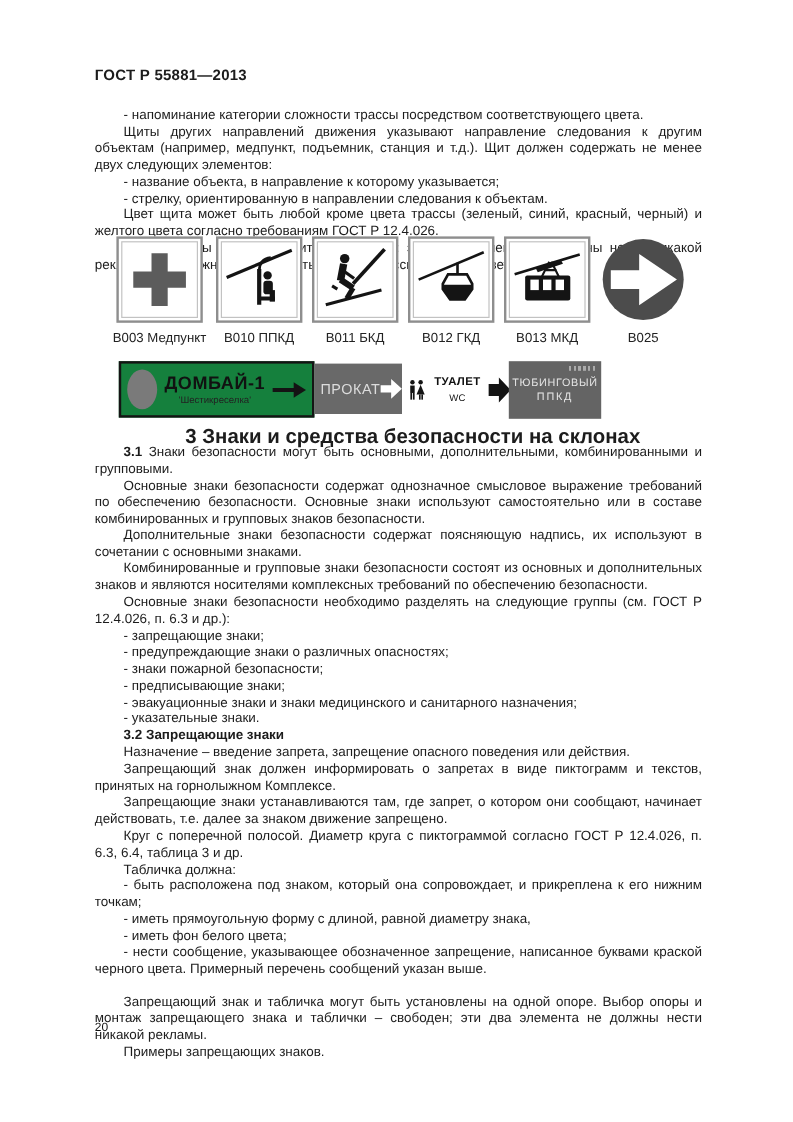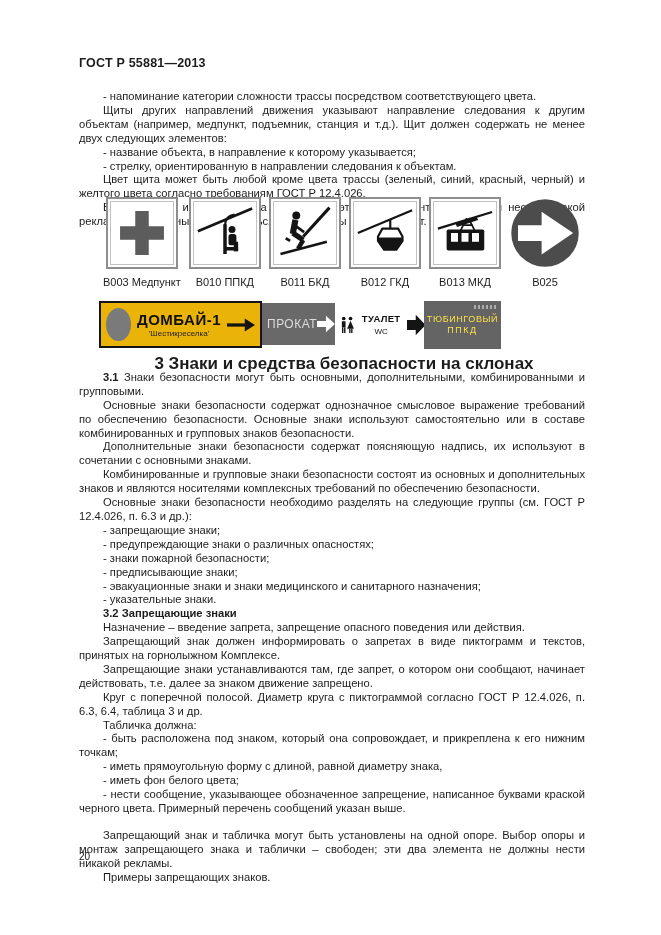--- a/index.html
+++ b/index.html
@@ -25,42 +25,42 @@
   #intro { top: 90px; }
   #section3 { top: 357px; }
   .sec-heading {
     font-weight: bold; margin: 0 0 9px 0; text-indent: 24px;
     text-align: center; font-size: 17px;
   }
   .gap-before { margin-top: 13px !important; }
 
   
   .signs-row1 {
-    position: absolute; left: 103px; top: 197px; width: 478px;
+    position: absolute; left: 94px; top: 197px; width: 478px;
     display: flex; justify-content: space-between; align-items: flex-start;
   }
   .sign-col { display: flex; flex-direction: column; align-items: center; }
   .sign-box {
     width: 64px; height: 64px;
     border: 2px solid #8e8e8e; background: #fff; padding: 2px;
   }
   .sign-inner {
     width: 100%; height: 100%; border: 1px solid #c2c2c2;
     display: flex; align-items: center; justify-content: center;
     box-sizing: border-box;
   }
   .sign-label {
     margin-top: 7px; font-size: 11px; white-space: nowrap; color: #222;
   }
   .circle-sign { width: 72px; height: 72px; }
 
   
   .dombay-sign {
     position: absolute; left: 99px; top: 301px; width: 149px; height: 43px;
-    background: #eab308; border: 2px solid #141414;
+    background: #15803d; border: 2px solid #141414;
     display: flex; align-items: center; padding: 0 5px;
   }
   .dombay-oval {
     width: 25px; height: 33px; border-radius: 50%;
     background: #7a7a7a; flex: 0 0 auto;
   }
   .dombay-texts { flex: 1; text-align: center; line-height: 1; }
   .dombay-title { font-size: 15px; font-weight: bold; letter-spacing: .5px; color: #111; }
   .dombay-sub { font-size: 8px; color: #222; margin-top: 3px; }
 
@@ -74,21 +74,21 @@
   .toilet-group {
     position: absolute; left: 340px; top: 304px; width: 86px; height: 42px;
     display: flex; align-items: center; gap: 7px;
   }
   .toilet-texts { line-height: 1; text-align: center; }
   .toilet-label { font-size: 9.5px; font-weight: bold; color: #111; letter-spacing: .3px; }
   .toilet-sub { font-size: 8px; color: #111; margin-top: 4px; }
 
   .tubing-sign {
     position: absolute; left: 424px; top: 301px; width: 77px; height: 48px;
-    background: #646464; color: #fde047;
+    background: #646464; color: #e5e5e5;
     display: flex; flex-direction: column; align-items: center; justify-content: center;
     line-height: 1.25; position: absolute;
   }
   .tubing-line1 { font-size: 9px; letter-spacing: .6px; }
   .tubing-line2 { font-size: 9px; letter-spacing: 1.5px; }
   .tubing-logo {
     position: absolute; top: 4px; right: 5px; width: 22px; height: 4px;
     background: repeating-linear-gradient(90deg, #bdbdbd 0 2px, #646464 2px 4px);
     opacity: .8;
   }

